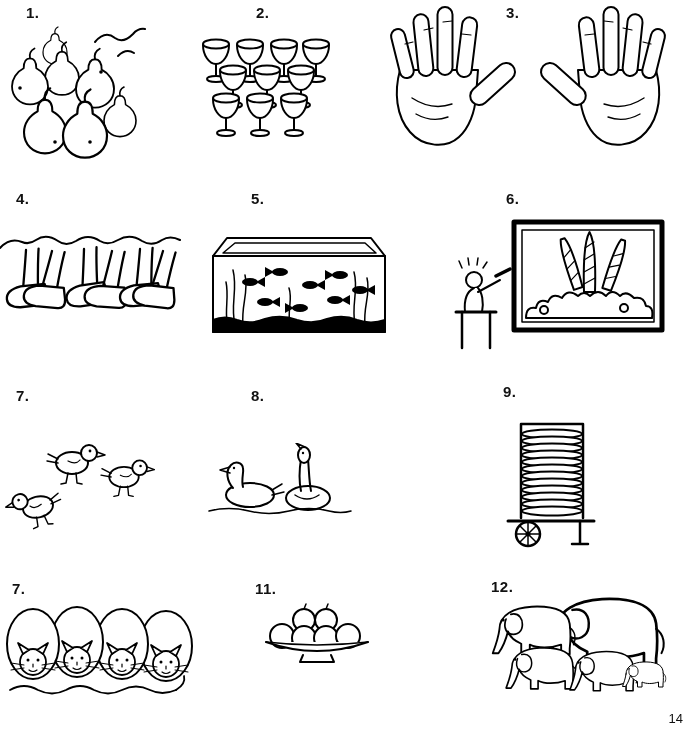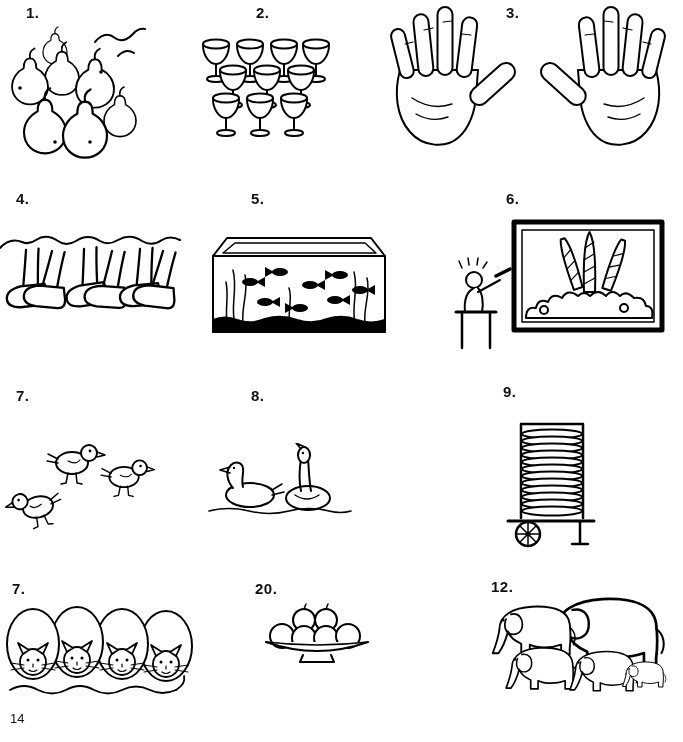--- a/index.html
+++ b/index.html
@@ -5,39 +5,39 @@
   html,body { margin:0; padding:0; background:#ffffff; }
   .page {
     position:relative; width:683px; height:742px;
     background:#ffffff; overflow:hidden;
     font-family:"Liberation Sans", sans-serif; color:#111;
   }
   .num { position:absolute; font-weight:700; font-size:15px; letter-spacing:0.5px; }
   .ill { position:absolute; }
   .footer {
     position:absolute; left:0; right:0; bottom:16px;
-    text-align:left; font-size:13px; font-weight:400;margin-left:10px;
+    text-align:right; font-size:13px; font-weight:400;
   }
 </style>
 </head>
 <body>
 
 <div class="page">
 
   <div class="num" style="left:26px;  top:4px;">1.</div>
   <div class="num" style="left:256px; top:4px;">2.</div>
   <div class="num" style="left:506px; top:4px;">3.</div>
   <div class="num" style="left:16px;  top:190px;">4.</div>
   <div class="num" style="left:251px; top:190px;">5.</div>
   <div class="num" style="left:506px; top:190px;">6.</div>
   <div class="num" style="left:16px;  top:387px;">7.</div>
   <div class="num" style="left:251px; top:387px;">8.</div>
   <div class="num" style="left:503px; top:383px;">9.</div>
   <div class="num" style="left:12px;  top:580px;">7.</div>
-  <div class="num" style="left:255px; top:580px;">20.</div>
+  <div class="num" style="left:255px; top:580px;">11.</div>
   <div class="num" style="left:491px; top:578px;">12.</div>
 
   <svg class="ill" style="left:0px; top:20px;" width="150" height="150" viewBox="0 0 150 150" stroke="#000" fill="none" stroke-width="2" stroke-linecap="round" stroke-linejoin="round" aria-label="cluster-of-gourds">
     <defs>
       <g id="g-gourd">
         <path d="M0,-24 C5,-24 7,-19 7,-13 C15,-9 20,-1 20,7 C20,19 11,27 0,27 C-11,27 -20,19 -20,7 C-20,-1 -15,-9 -7,-13 C-7,-19 -5,-24 0,-24 Z" fill="#fff"></path>
         <path d="M0,-24 C-1,-29 1,-33 5,-35" fill="none"></path>
       </g>
     </defs>
     <use href="#g-gourd" transform="translate(55,28) scale(0.6)"></use>

